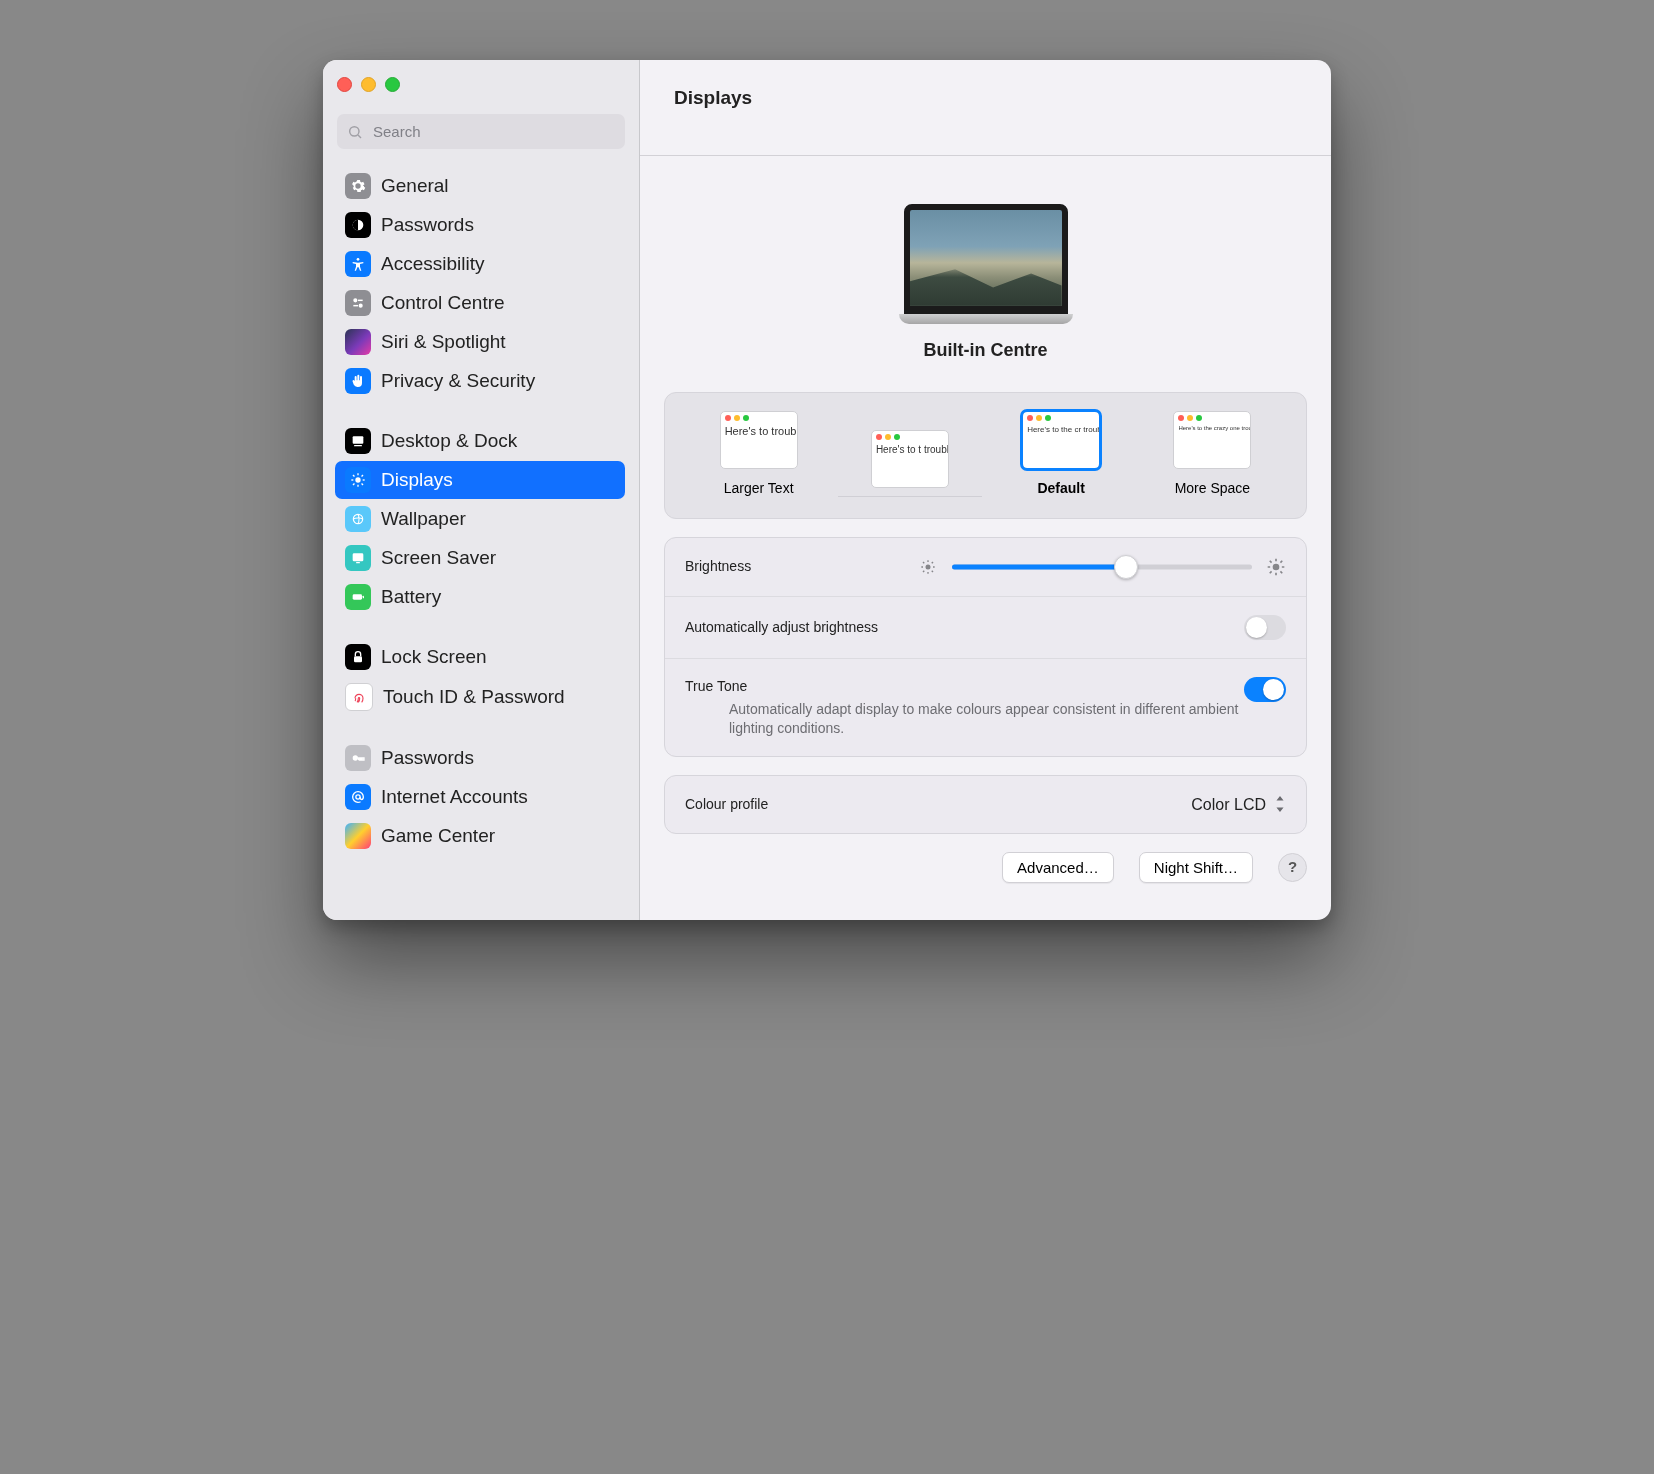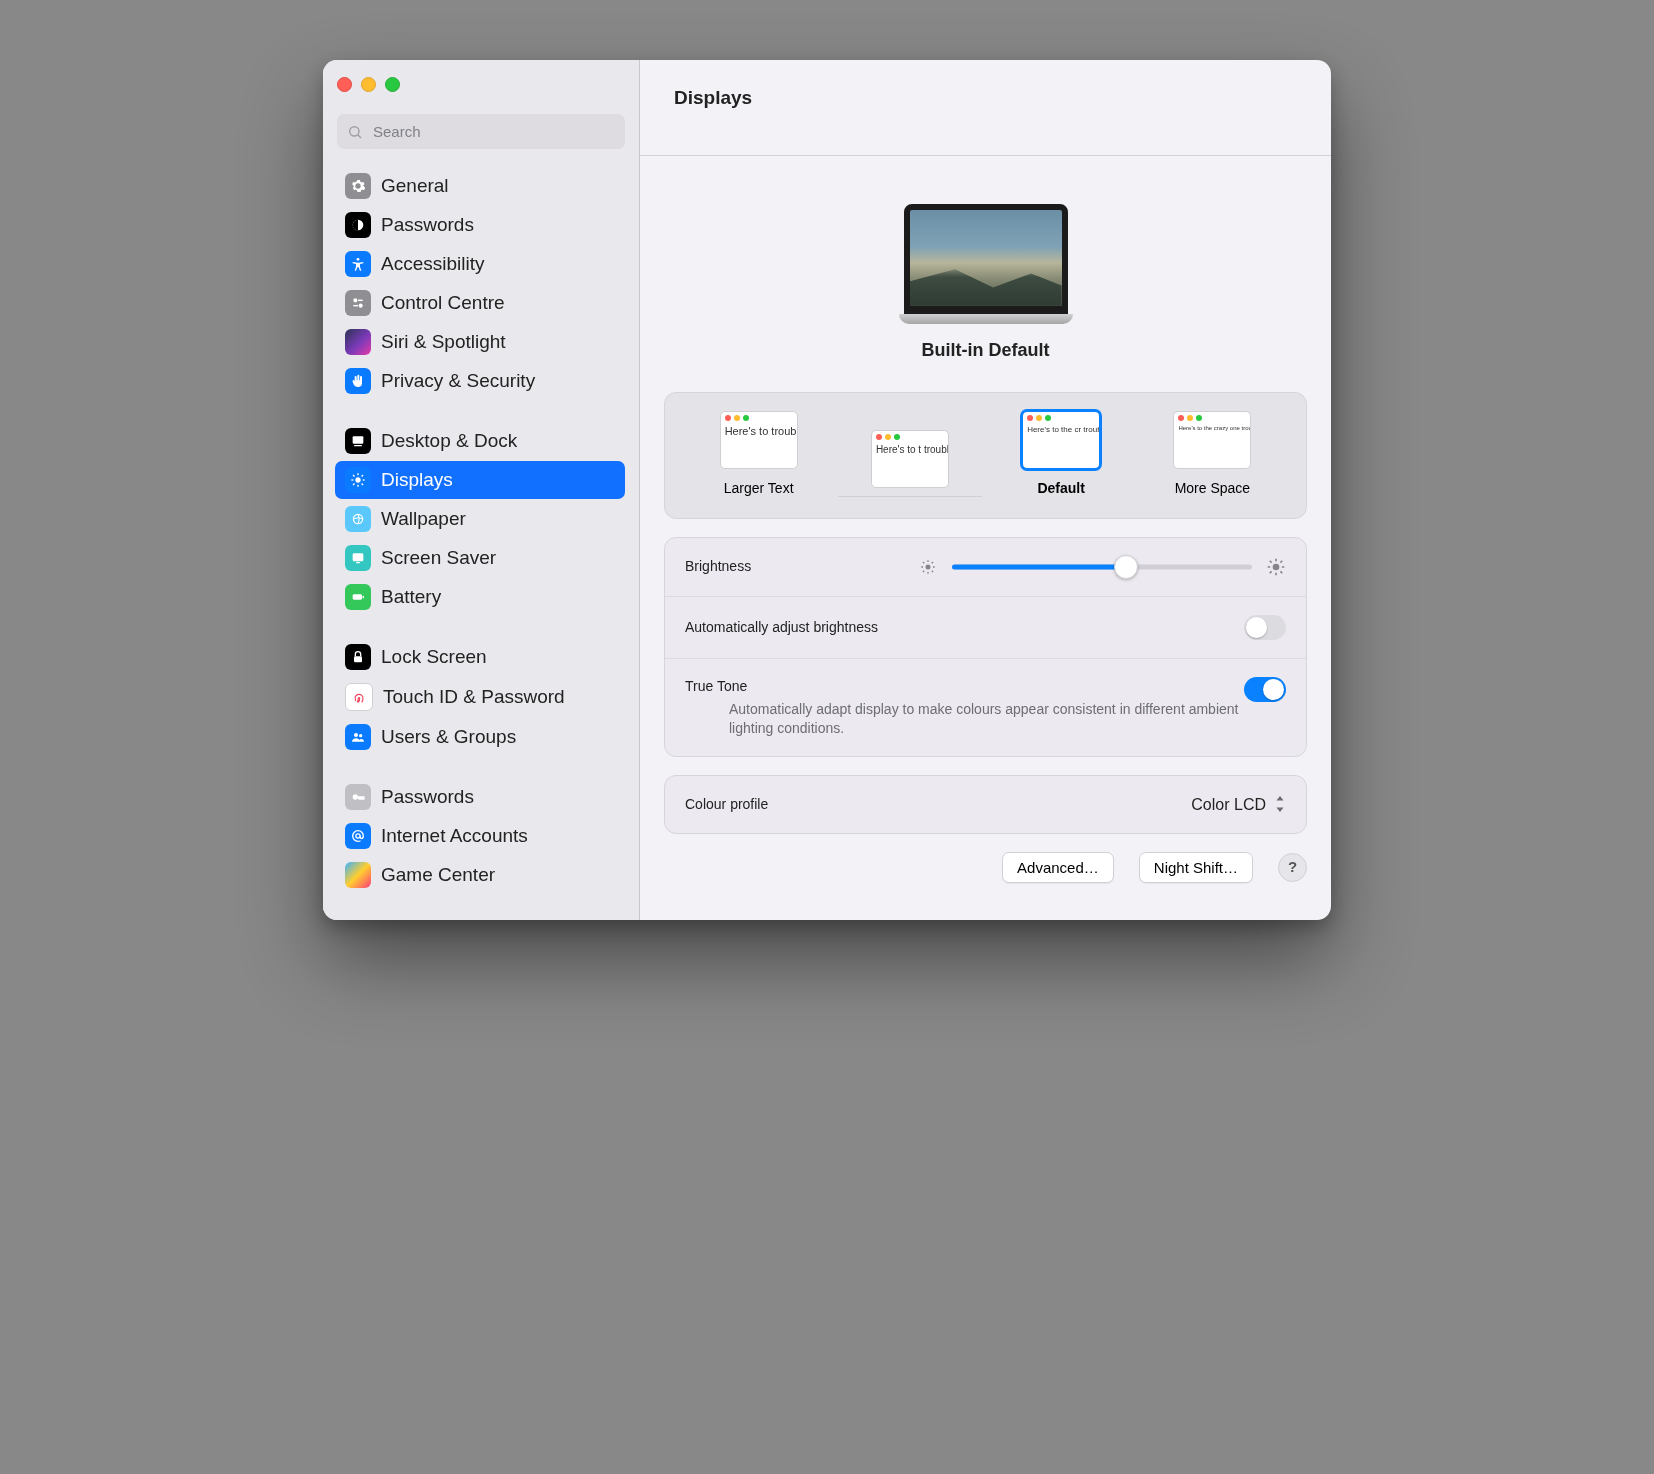--- a/index.html
+++ b/index.html
@@ -322,30 +322,20 @@
           <span>Lock Screen</span>
         </div>
         <div class="nav-item">
           <span class="nav-icon ic-white">
                 <svg viewBox="0 0 24 24" fill="none" stroke="#ee445a" stroke-width="1.7">
                   <path d="M6 14a6 6 0 1112 0c0 3-1 5-2 6M9 20c1-1 2-3 2-6a1 1 0 112 0c0 3-1 5-2 6M6 18c1-1 1-3 1-4"></path>
                 </svg>
               </span>
           <span>Touch ID &amp; Password</span>
         </div>
-        <div class="nav-item">
-          <span class="nav-icon ic-blue">
-                <svg viewBox="0 0 24 24" fill="#fff">
-                  <circle cx="9" cy="9" r="3"></circle>
-                  <circle cx="16" cy="10" r="2.5"></circle>
-                  <path d="M3 19c0-3 3-5 6-5s6 2 6 5M13 19c0-2.5 2-4 4-4s4 1.5 4 4"></path>
-                </svg>
-              </span>
-          <span>Users &amp; Groups</span>
-        </div>
       </div>
 
       <div class="nav-group">
         <div class="nav-item">
           <span class="nav-icon ic-key">
                 <svg viewBox="0 0 24 24" fill="#fff">
                   <circle cx="8" cy="12" r="4"></circle>
                   <path d="M12 12h9v3h-3v-1h-2v1h-2v-1h-2" stroke="#fff" stroke-width="2" fill="none"></path>
                 </svg>
               </span>
@@ -374,21 +364,21 @@
       <div class="main-head-divider"></div>
     </div>
 
     <div class="main-body">
 
       <div class="device">
         <div class="laptop">
           <div class="laptop-screen"></div>
           <div class="laptop-base"></div>
         </div>
-        <div class="device-name">Built-in Default</div>
+        <div class="device-name">Built-in Centre</div>
       </div>
 
       <div class="panel dark">
         <div class="res-row">
           <div class="res-col s0">
             <div class="res-thumb">
                   <div class="tl-mini">
                     <span class="rt-r"></span>
                     <span class="rt-y"></span>
                     <span class="rt-g"></span>

